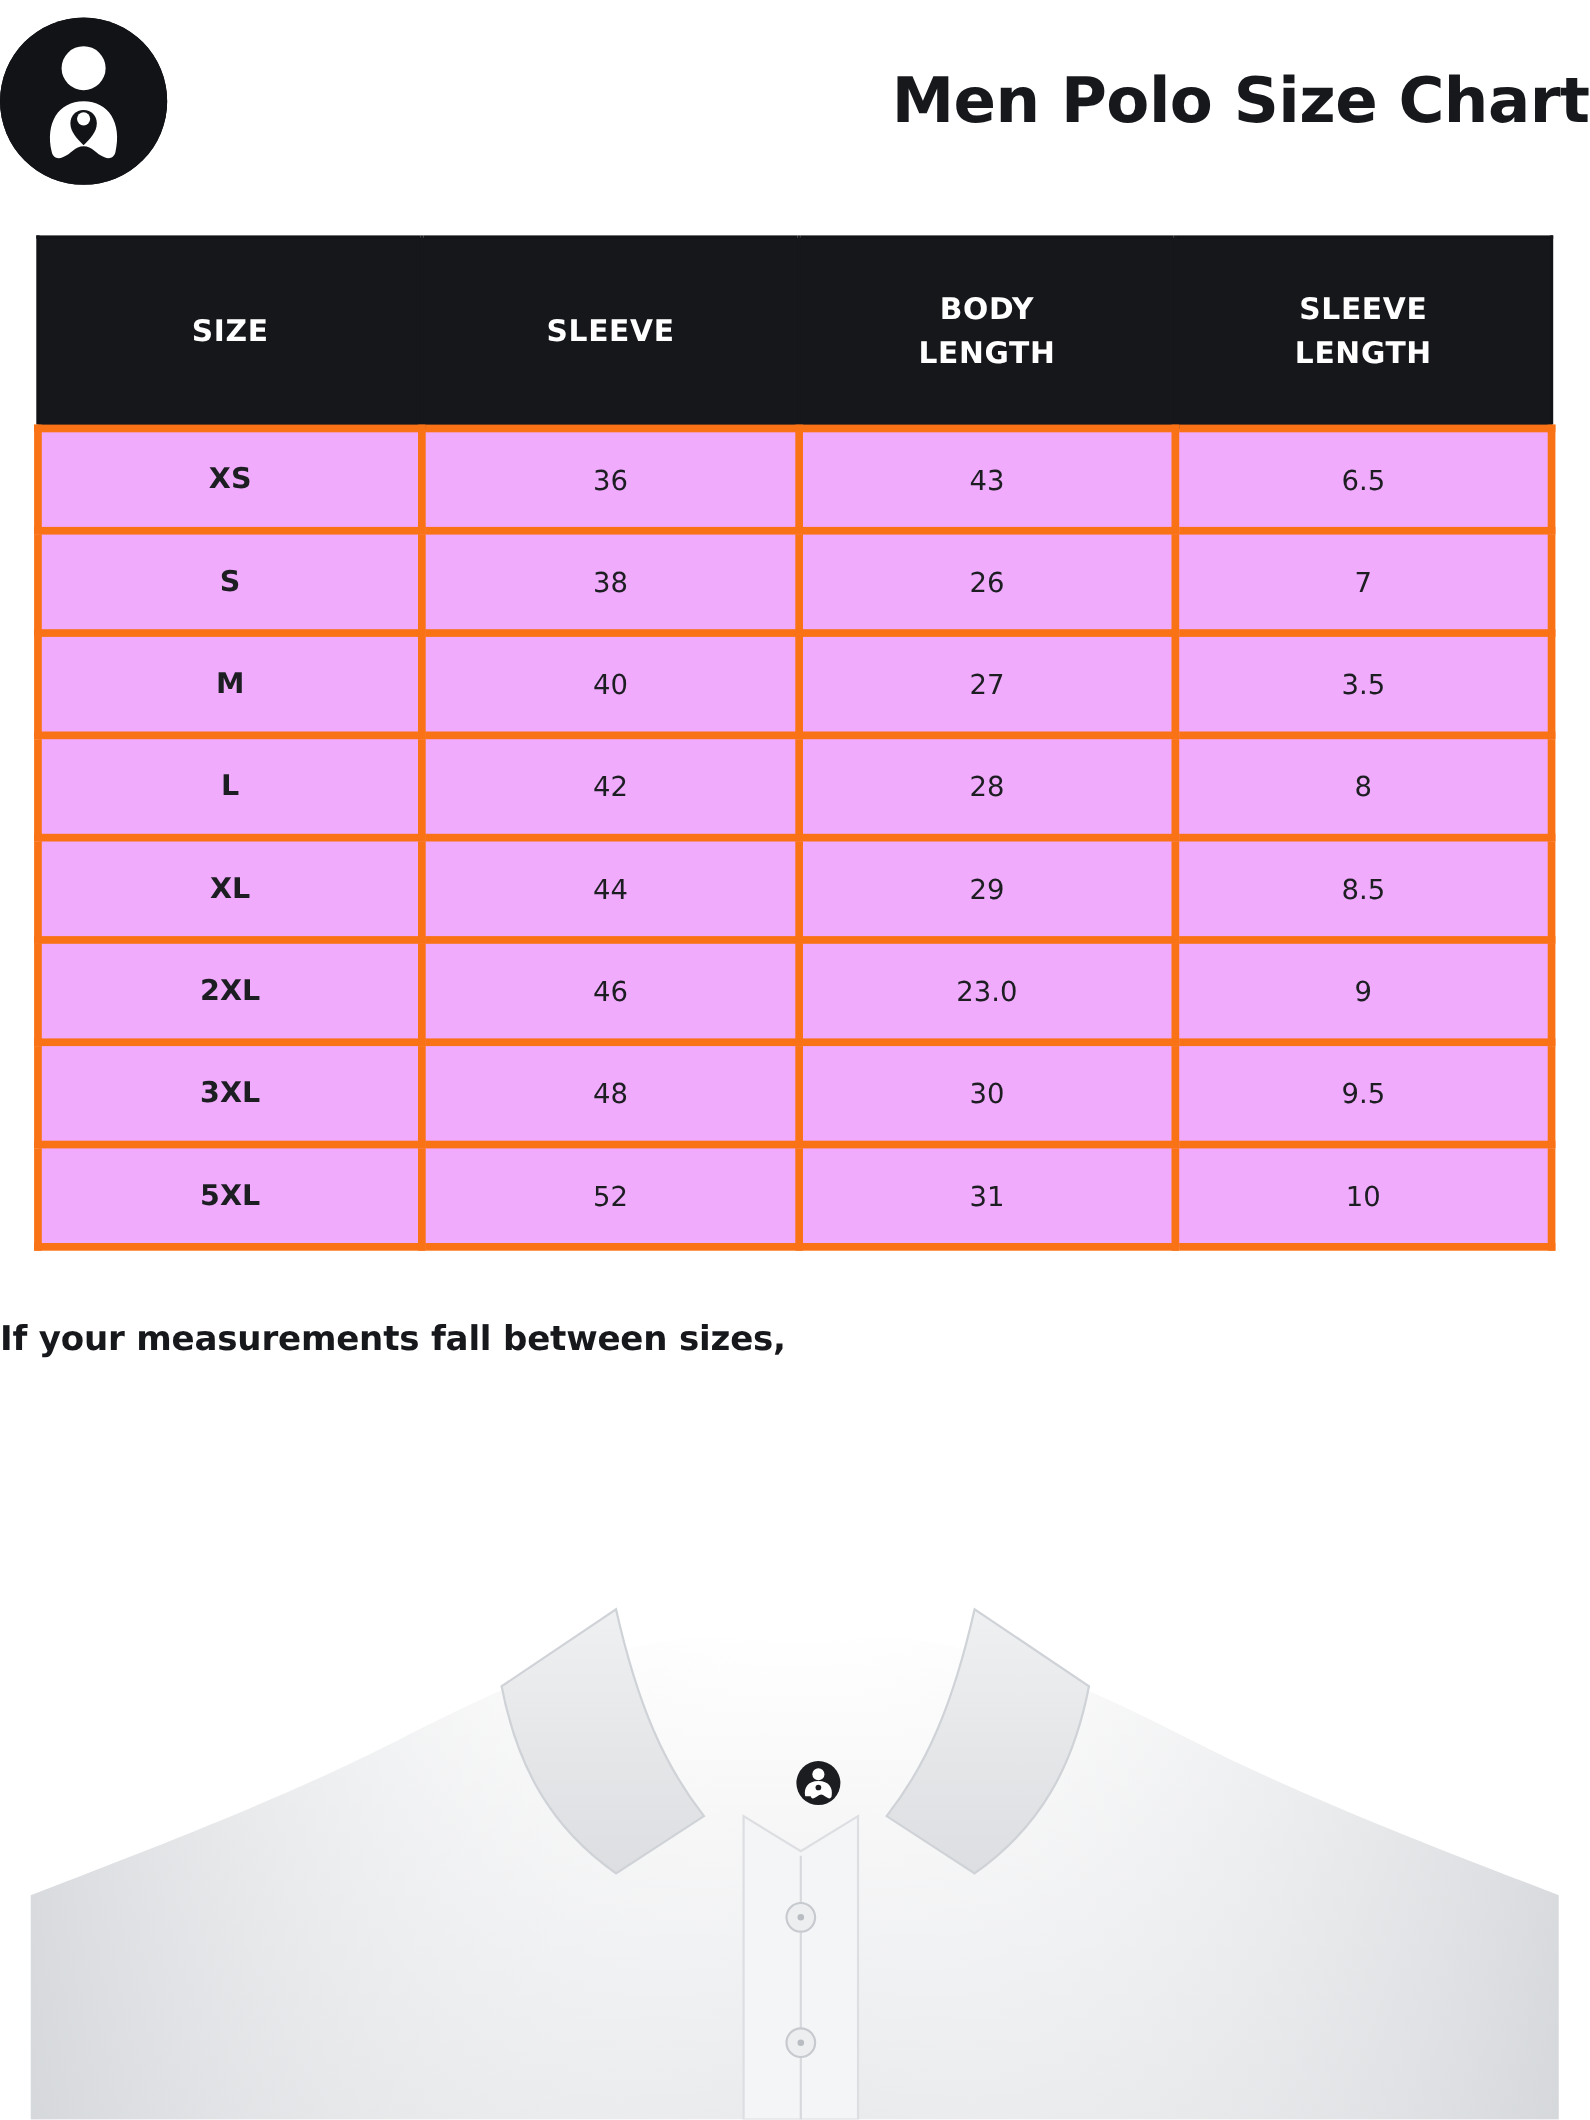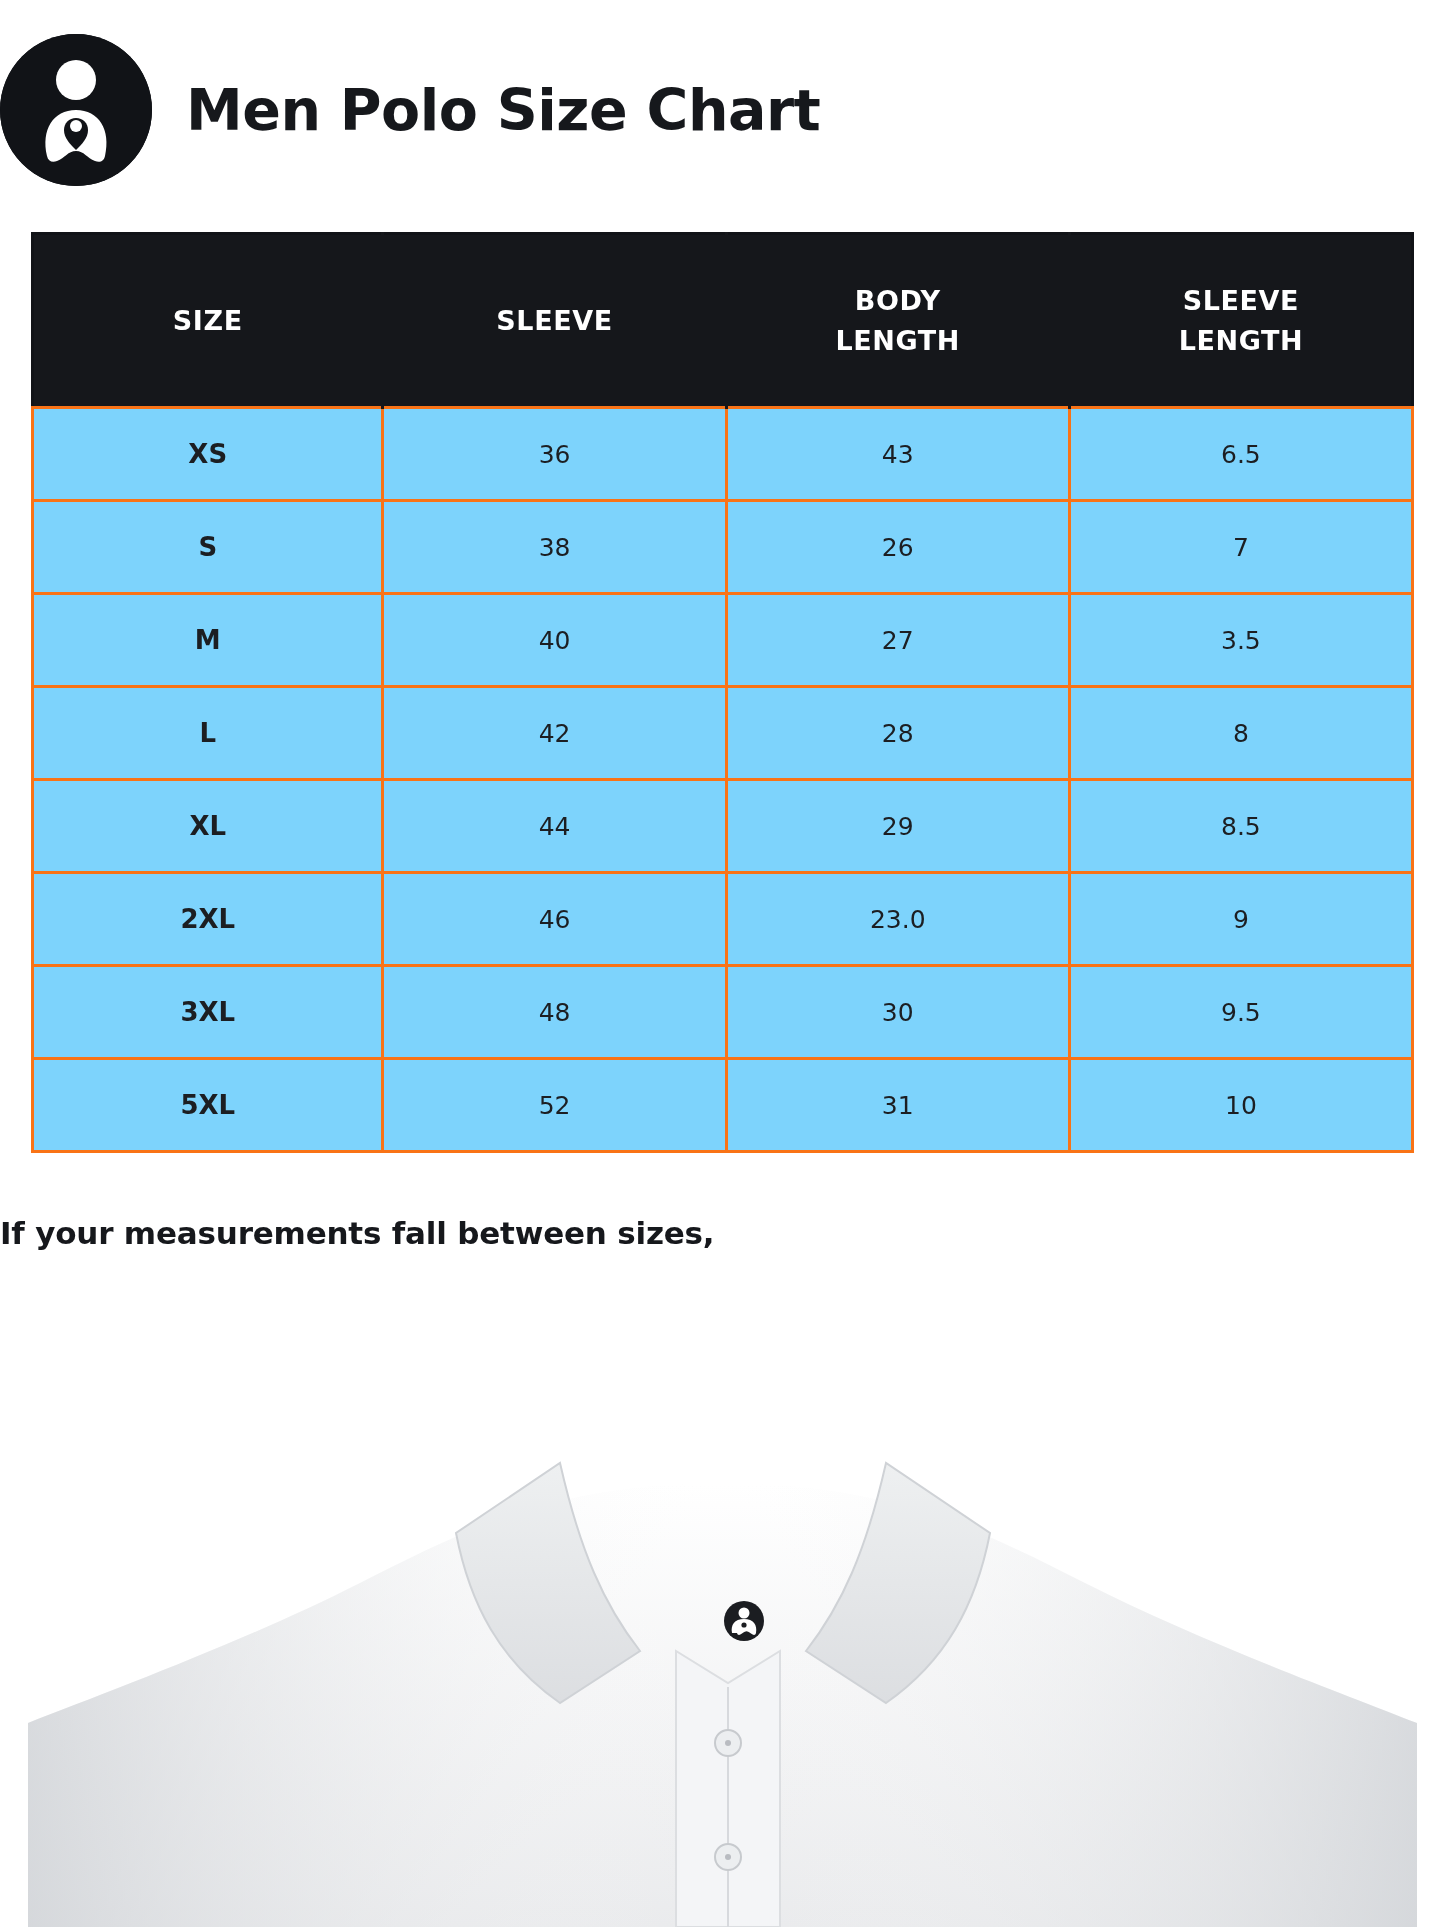--- a/index.html
+++ b/index.html
@@ -14,23 +14,23 @@
     font-family: "DejaVu Sans", sans-serif;
     color: #15161a;
     overflow: hidden;
     position: relative;
   }
 
   
   .header {
     display: flex;
     align-items: center;
-    justify-content: flex-start;
+    justify-content: space-between;
     gap: 34px;
-    padding-top: 34px;
+    padding-top: 16px;
   }
   .logo-mark {
     width: 152px;
     height: 152px;
     border-radius: 50%;
     background: #111317;
     position: relative;
     flex: 0 0 auto;
   }
   .logo-mark svg { display: block; width: 152px; height: 152px; }
@@ -63,28 +63,28 @@
     height: 174px;
     vertical-align: middle;
     text-align: center;
     border-right: 3px solid #15171b;
     line-height: 1.45;
     padding: 0 6px;
   }
   table.size-chart thead th:last-child { border-right: none; }
 
   table.size-chart tbody td {
-    border: 3px solid #f97316;
+    border: 7px solid #f97316;
     height: 93px;
     text-align: center;
     vertical-align: middle;
     font-size: 25px;
     font-weight: 400;
     color: #1c1e22;
-    background: #7dd3fc;
+    background: #f0abfc;
   }
   table.size-chart tbody td.size-cell {
     font-weight: 700;
     font-size: 26px;
   }
   col.c-size  { width: 287px; }
   col.c-chest { width: 281px; }
   col.c-body  { width: 281px; }
   col.c-sleeve{ width: 281px; }
 

